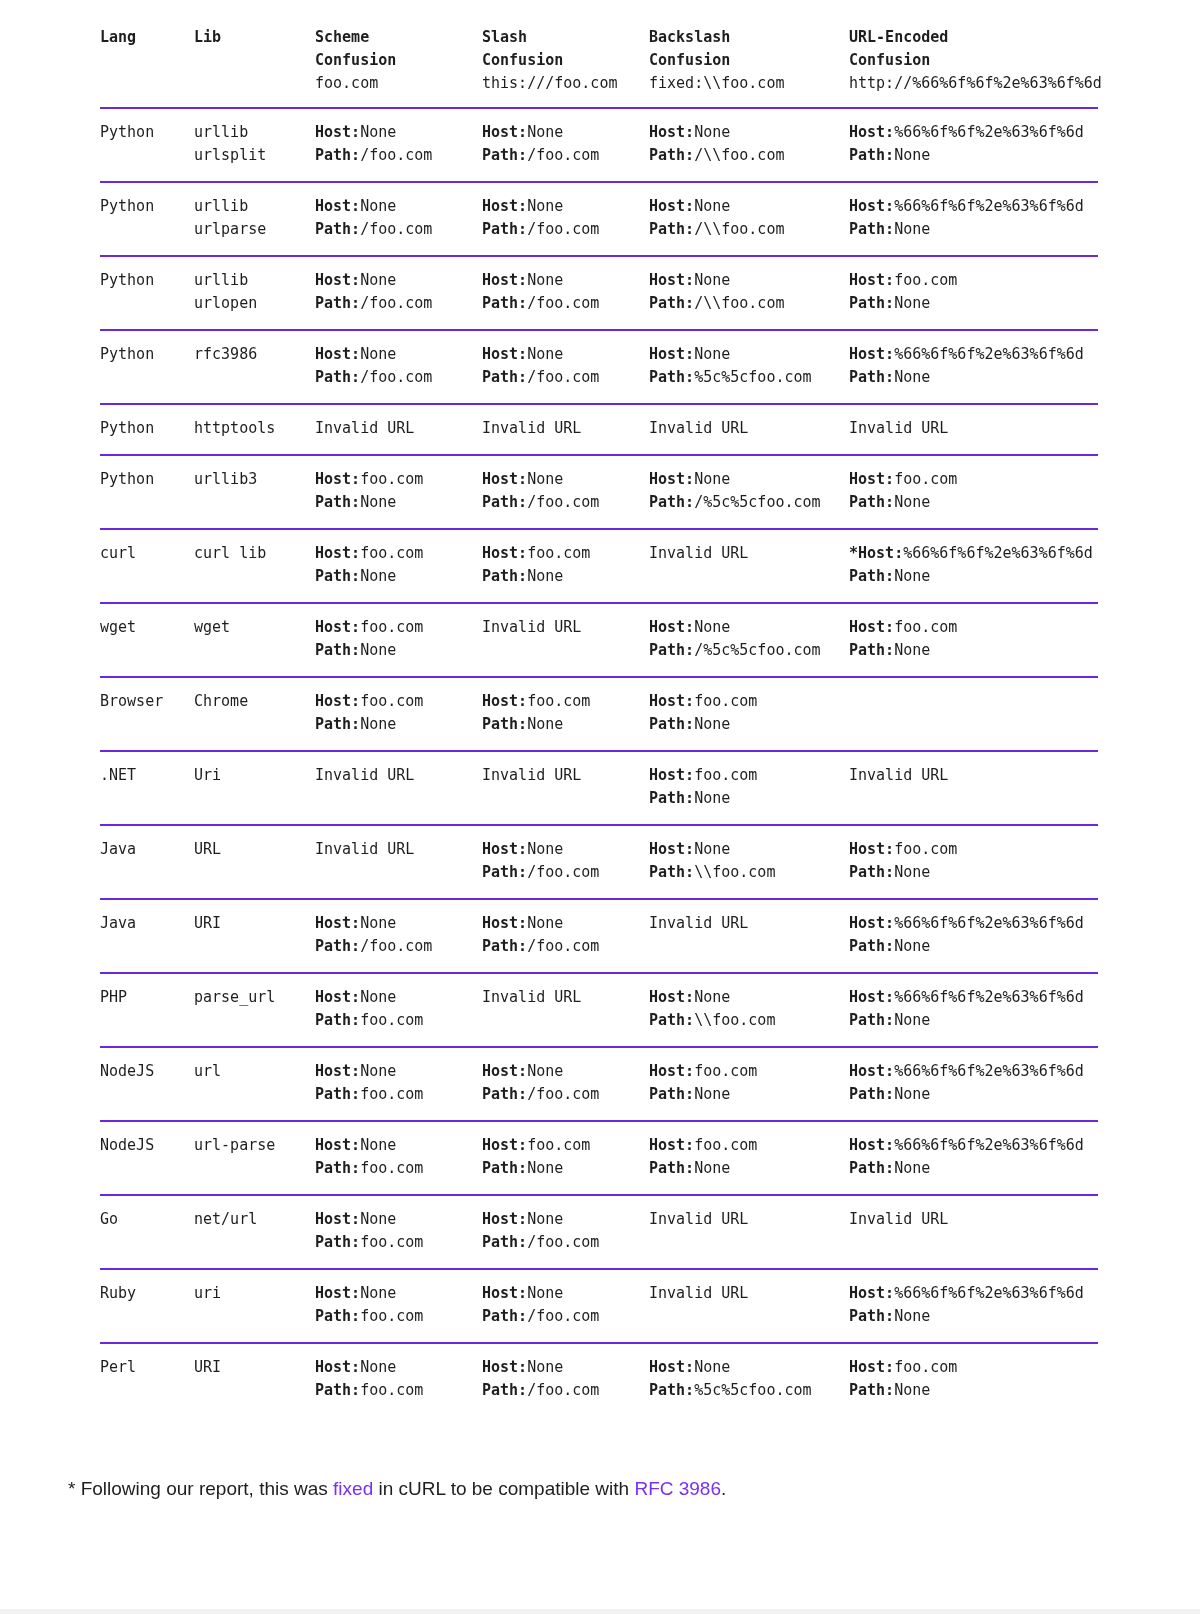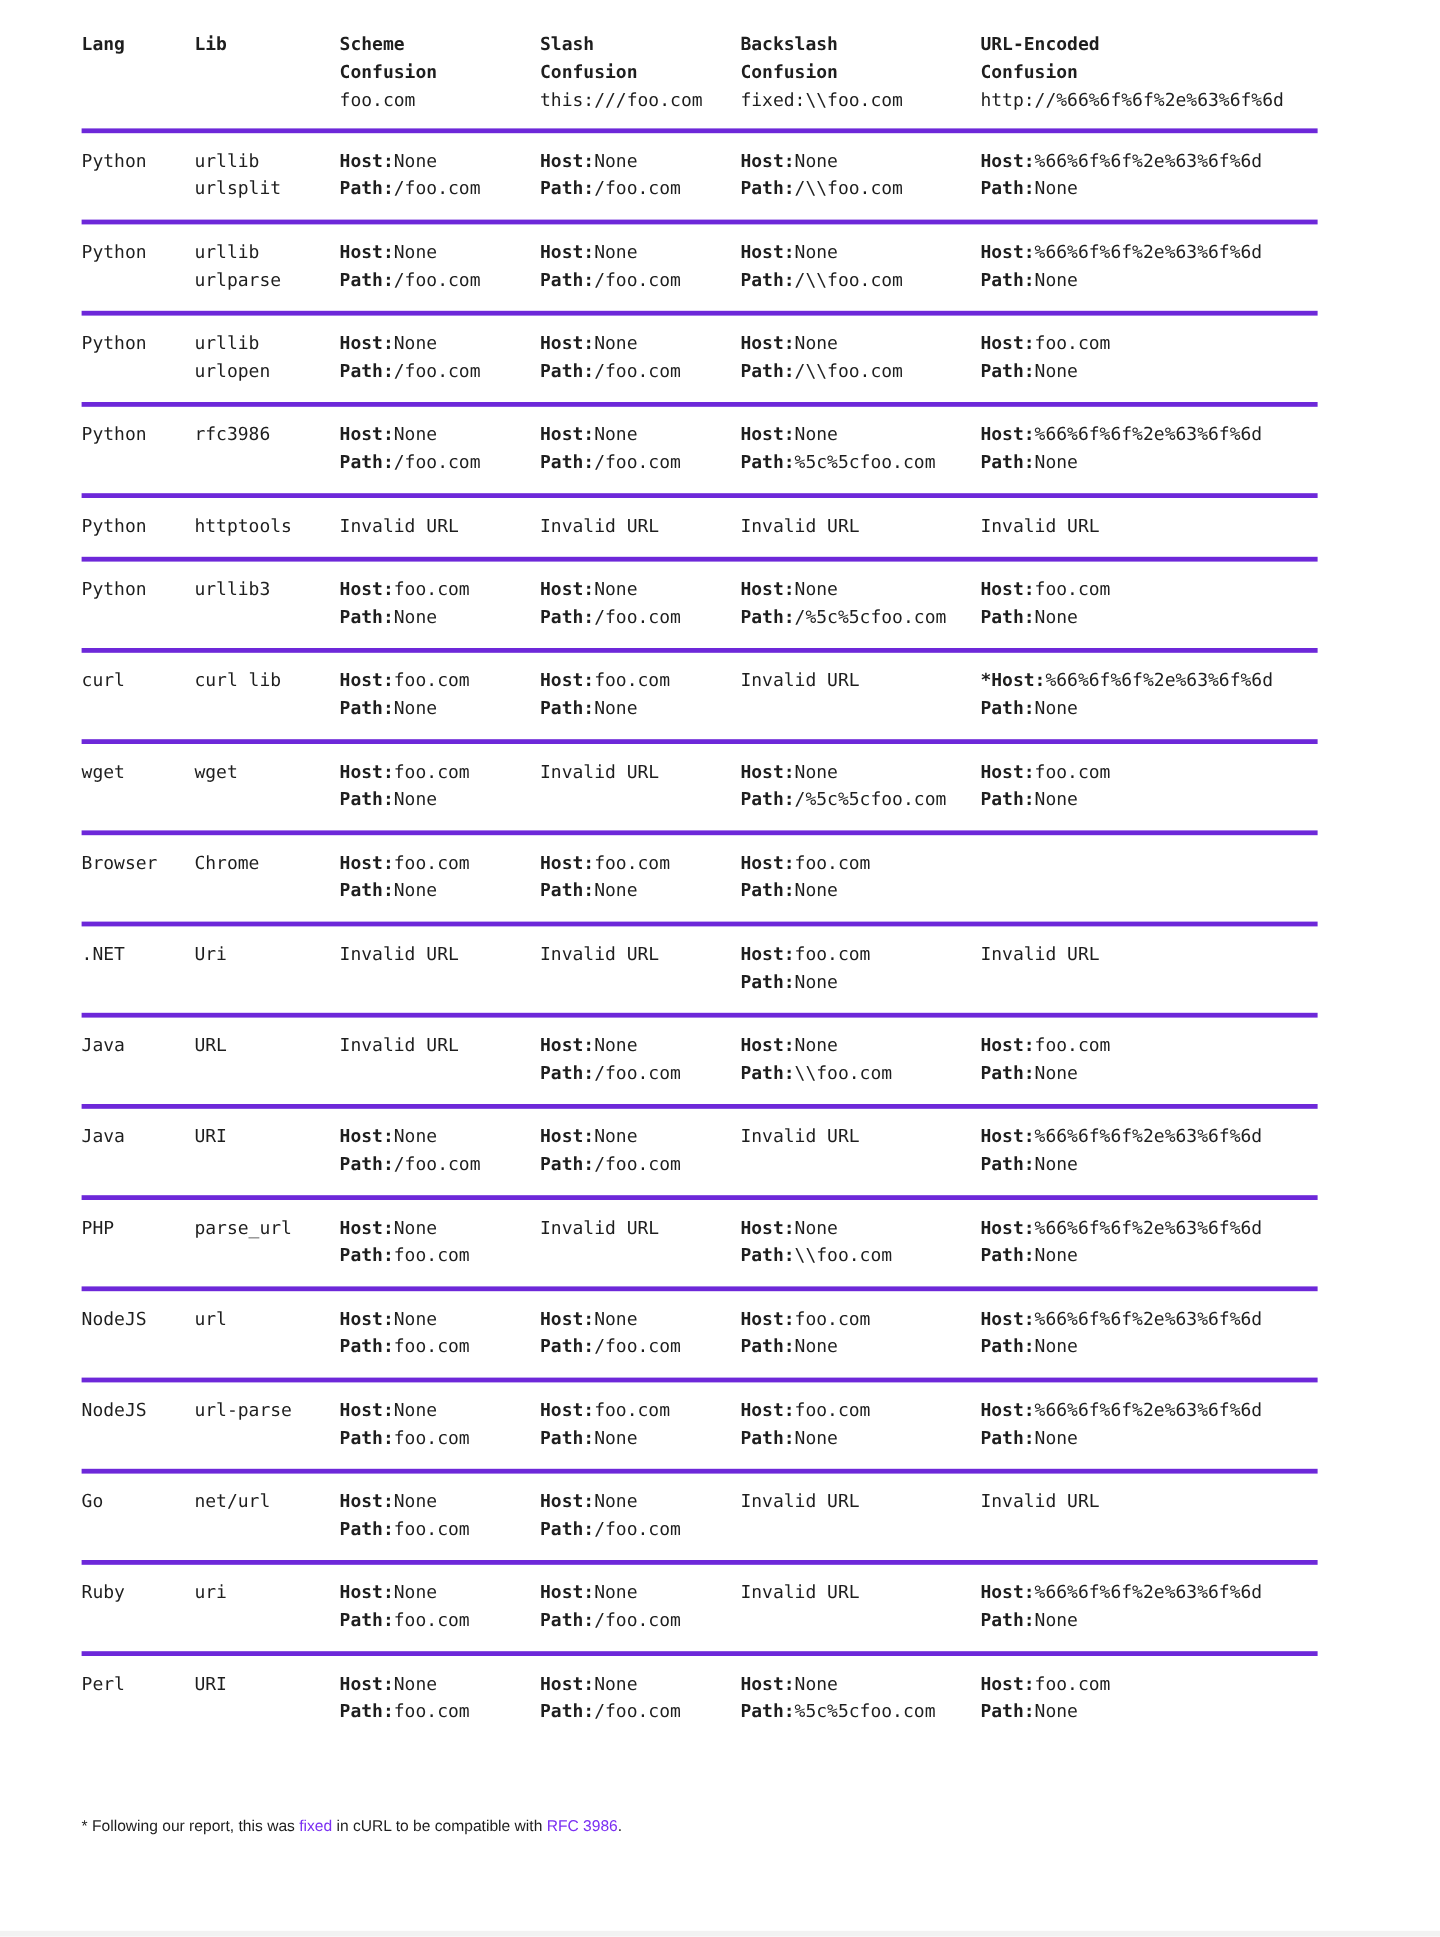--- a/index.html
+++ b/index.html
@@ -26,33 +26,34 @@
     width: 1030px;
     font-family: "DejaVu Sans Mono", "Liberation Mono", monospace;
     font-size: 15px;
     line-height: 23px;
     color: #1e1e1e;
   }
   .trow, .thead {
     display: grid;
     grid-template-columns: 94px 121px 167px 167px 200px 281px;
     align-items: start;
+    margin-left: 32px;
   }
   .thead { padding-bottom: 12px; }
   .hlabel { font-weight: 700; white-space: pre-line; }
   .hexample { white-space: pre; }
-  .trow { border-top: 4px solid #6d28d9; padding: 12px 0 14px; }
+  .trow { border-top: 2px solid #6d28d9; padding: 12px 0 14px; }
   .cell { padding-right: 10px; }
   .b { font-weight: 700; }
   .inv { font-weight: 400; }
   .note { white-space: pre-line; }
   .lib-cell, .lang-cell { white-space: pre-line; }
   .footnote {
     margin: 62px 0 16px 0;
-    font-size: 13px;
+    font-size: 19px;
     color: #1e1e1e;
   }
   .footnote a {
     color: #7b2ff2;
     text-decoration: none;
     cursor: pointer;
   }
   .bottom-bar {
     position: absolute;
     left: 0; right: 0; bottom: 0;

